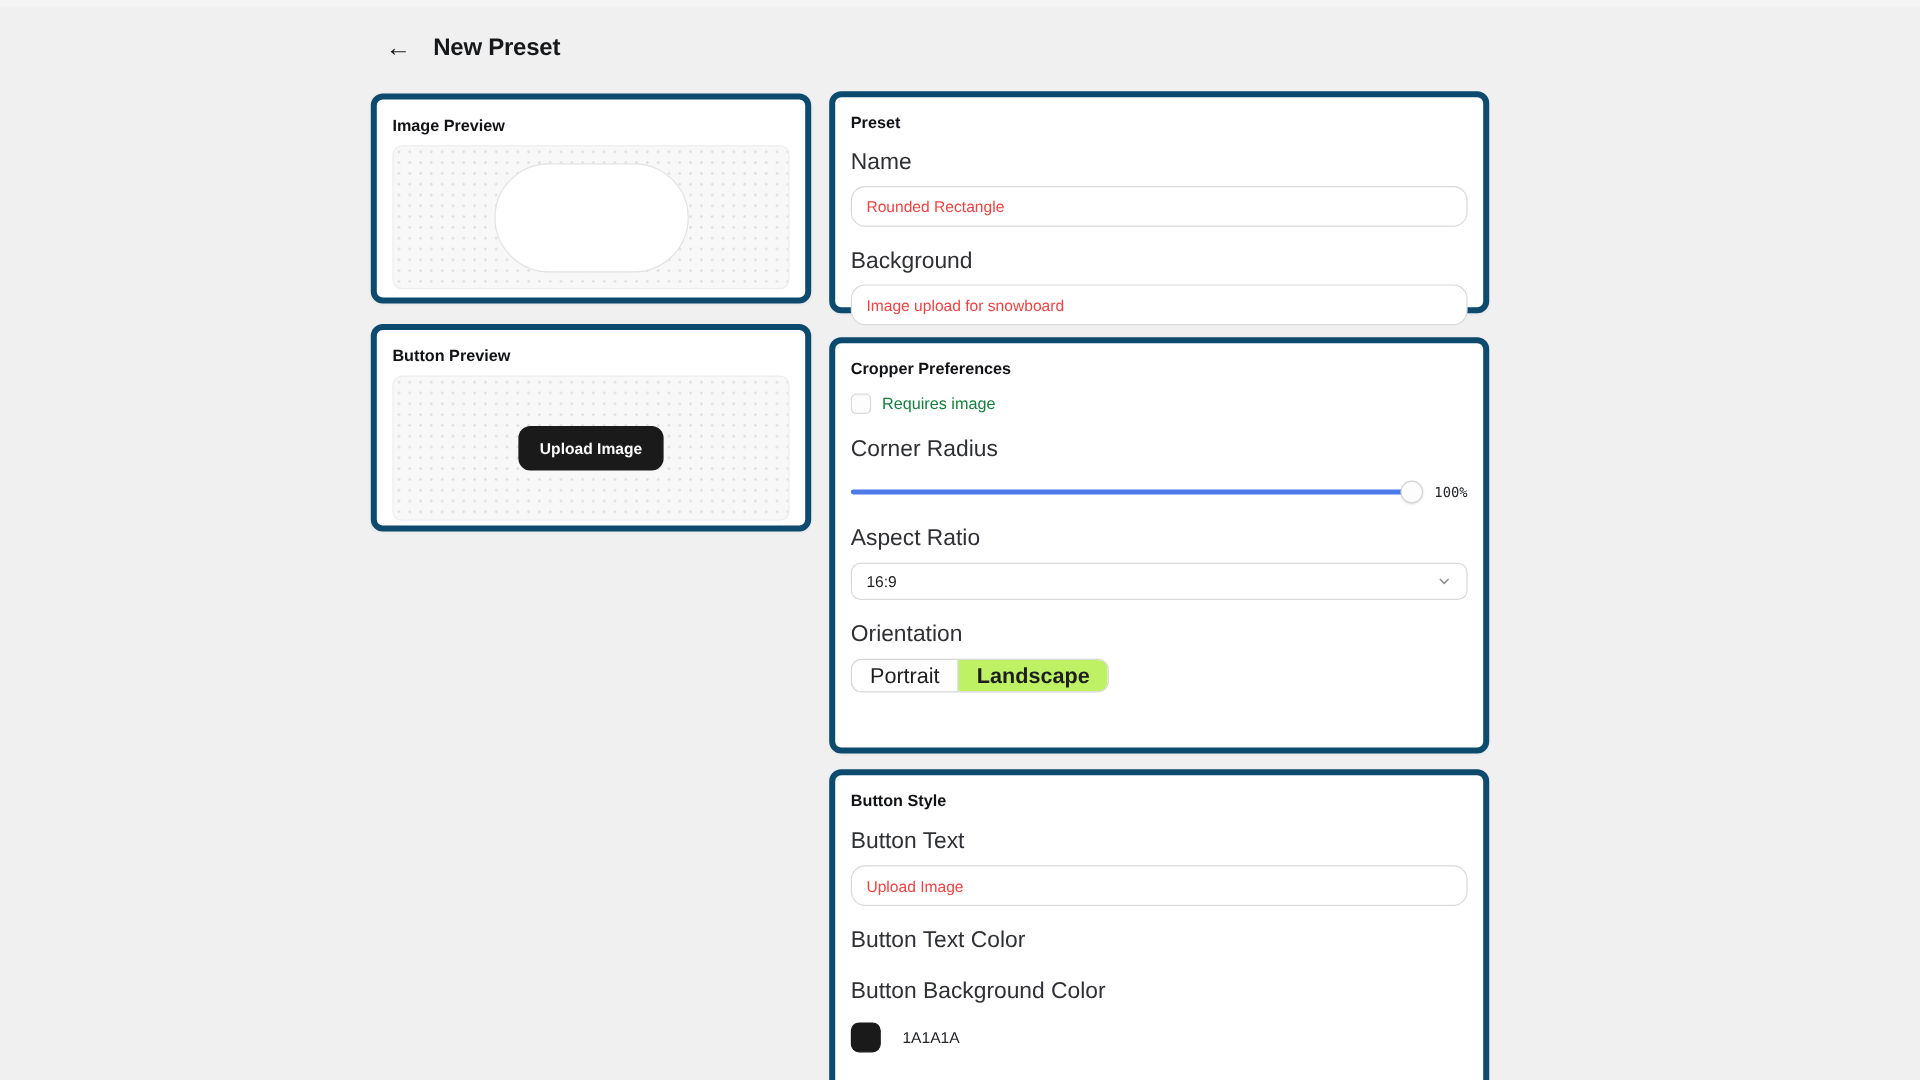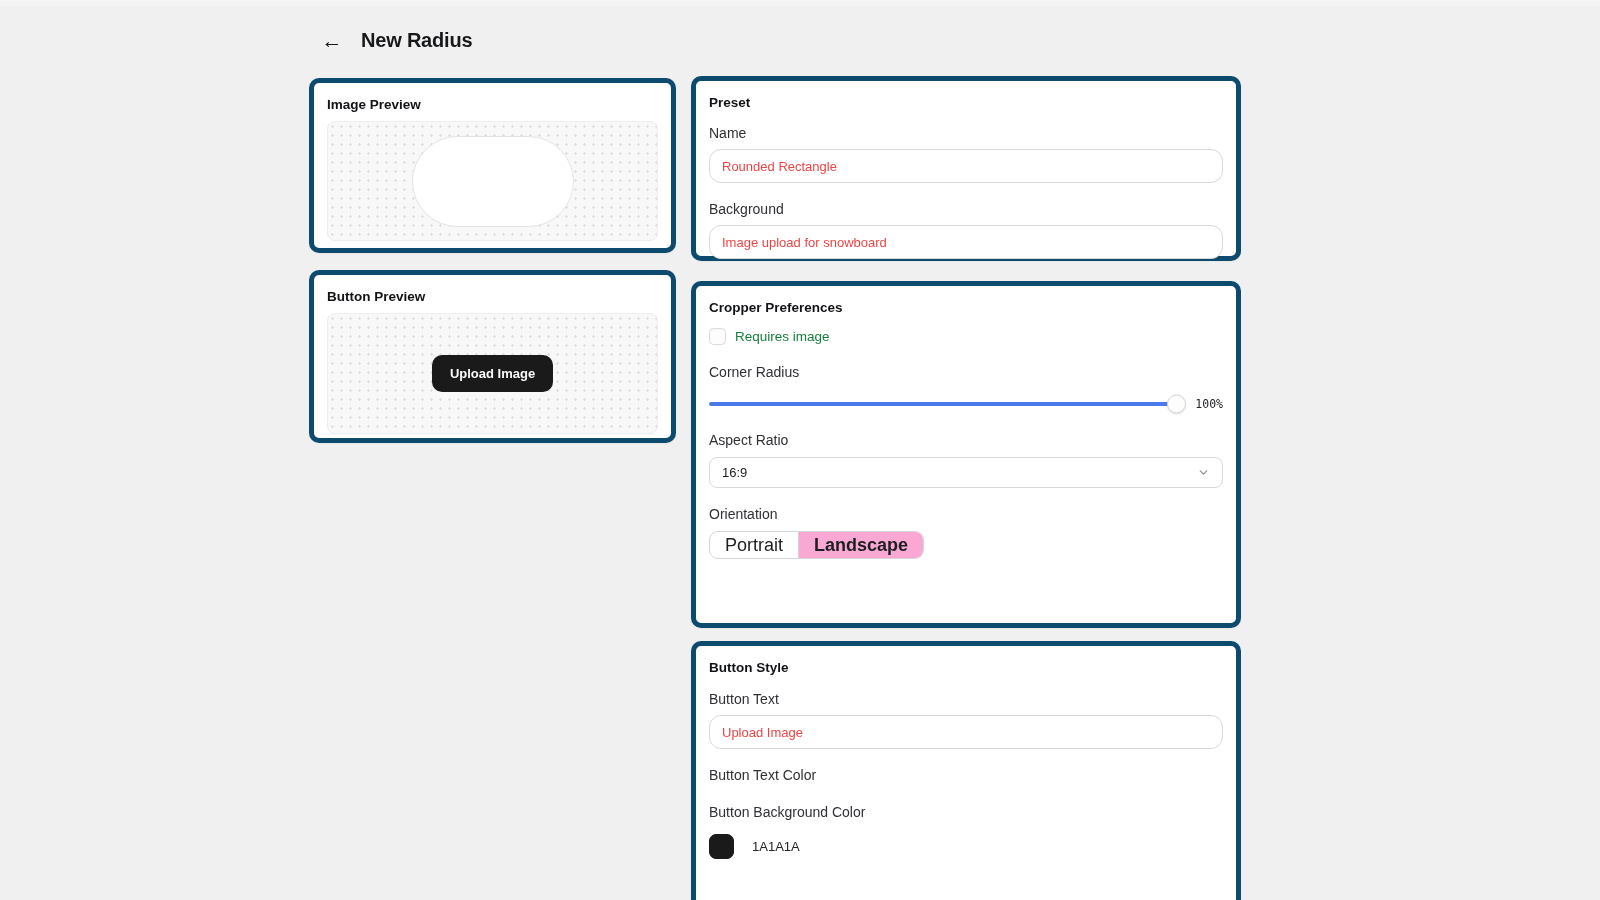--- a/index.html
+++ b/index.html
@@ -65,21 +65,21 @@
     border: none; border-radius: 10px;
     padding: 10px 18px;
     height: 37px; min-width: 120px;
     cursor: pointer;
     font-family: "Liberation Sans", sans-serif;
   }
   .card-title + .field-label { margin-top: 15px; }
   
   .field-label {
     display: block;
-    font-size: 14px; color: #2f3034;
+    font-size: 19px; color: #2f3034;
     margin-top: 18px;
   }
   .text-input {
     display: block; width: 100%;
     margin-top: 8px;
     height: 31px;
     border: 1px solid #d9d9dc;
     border-radius: 12px;
     background: #ffffff;
     padding: 16px 12px;
@@ -151,21 +151,21 @@
     background: #ffffff;
     height: 28px;
   }
   .segment {
     display: flex; align-items: center; justify-content: center;
     padding: 0 15px;
     font-size: 18px; color: #1d1e20;
     cursor: pointer; white-space: nowrap;
   }
   .segment.selected {
-    background: #f9a8d4;
+    background: #bef264;
     border-left: 1px solid #d6d6da;
     font-weight: bold;
   }
   
   .swatch-row {
     margin-top: 14px;
     display: flex; align-items: center; gap: 18px;
   }
   .swatch {
     width: 25px; height: 25px;
@@ -183,21 +183,21 @@
     background: #f4f4f5;
   }
 </style>
 </head>
 <body>
 
 <div class="top-strip"></div>
 
 <div class="header">
   <button class="back-btn">←</button>
-  <div class="page-title">New Radius</div>
+  <div class="page-title">New Preset</div>
 </div>
 
 <div class="col-left">
 
   <div class="card" style="height:175px;">
     <div class="card-title">Image Preview</div>
     <div class="preview-pane">
       <div class="shape-pill"></div>
     </div>
   </div>

